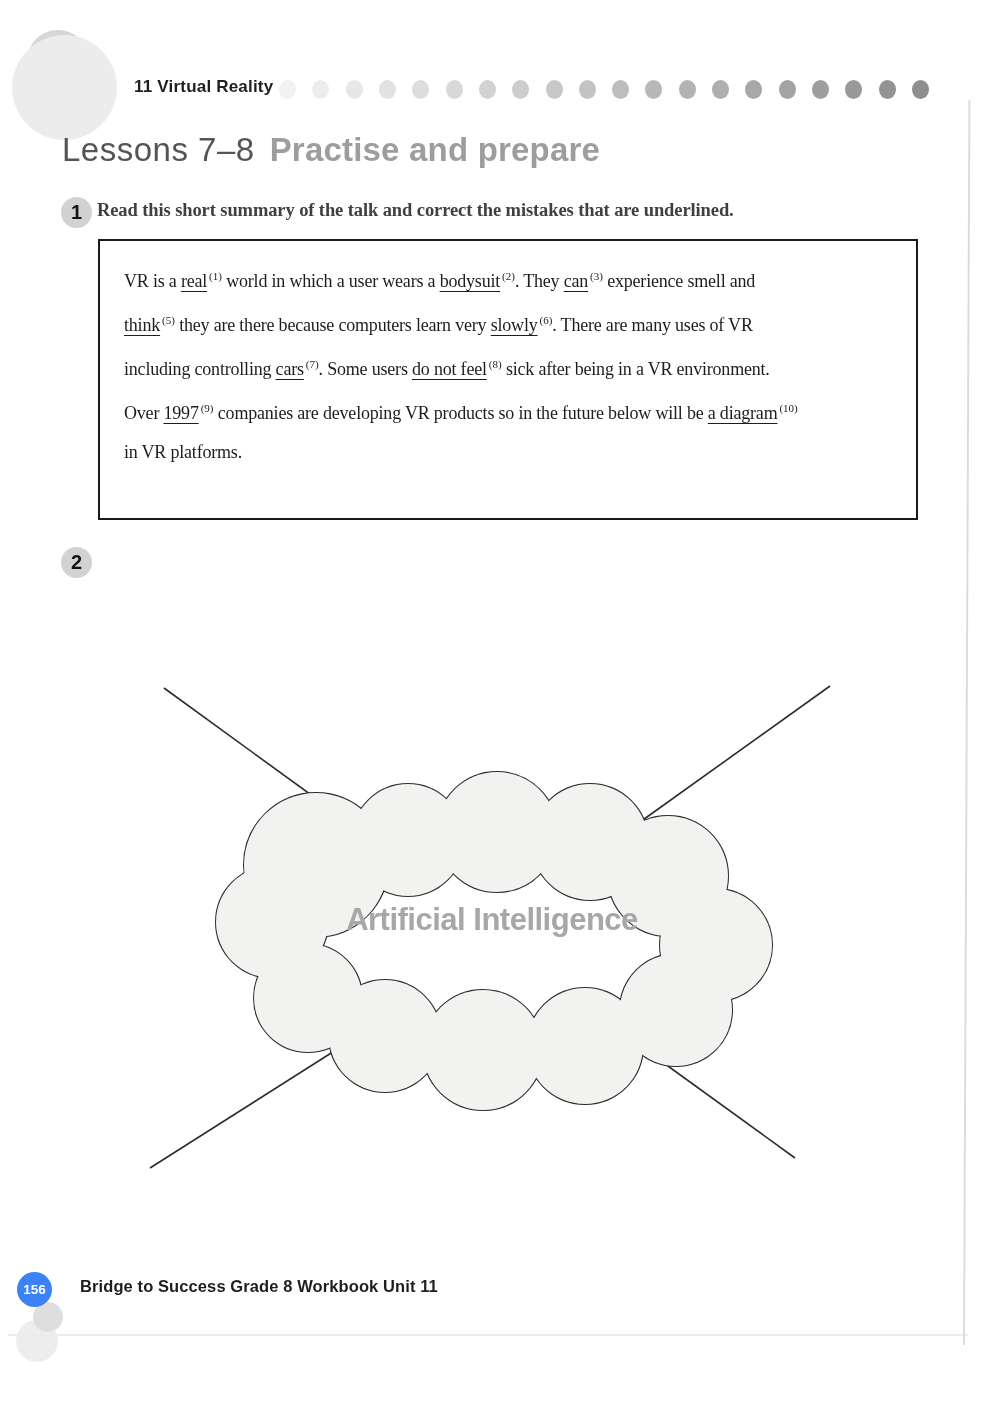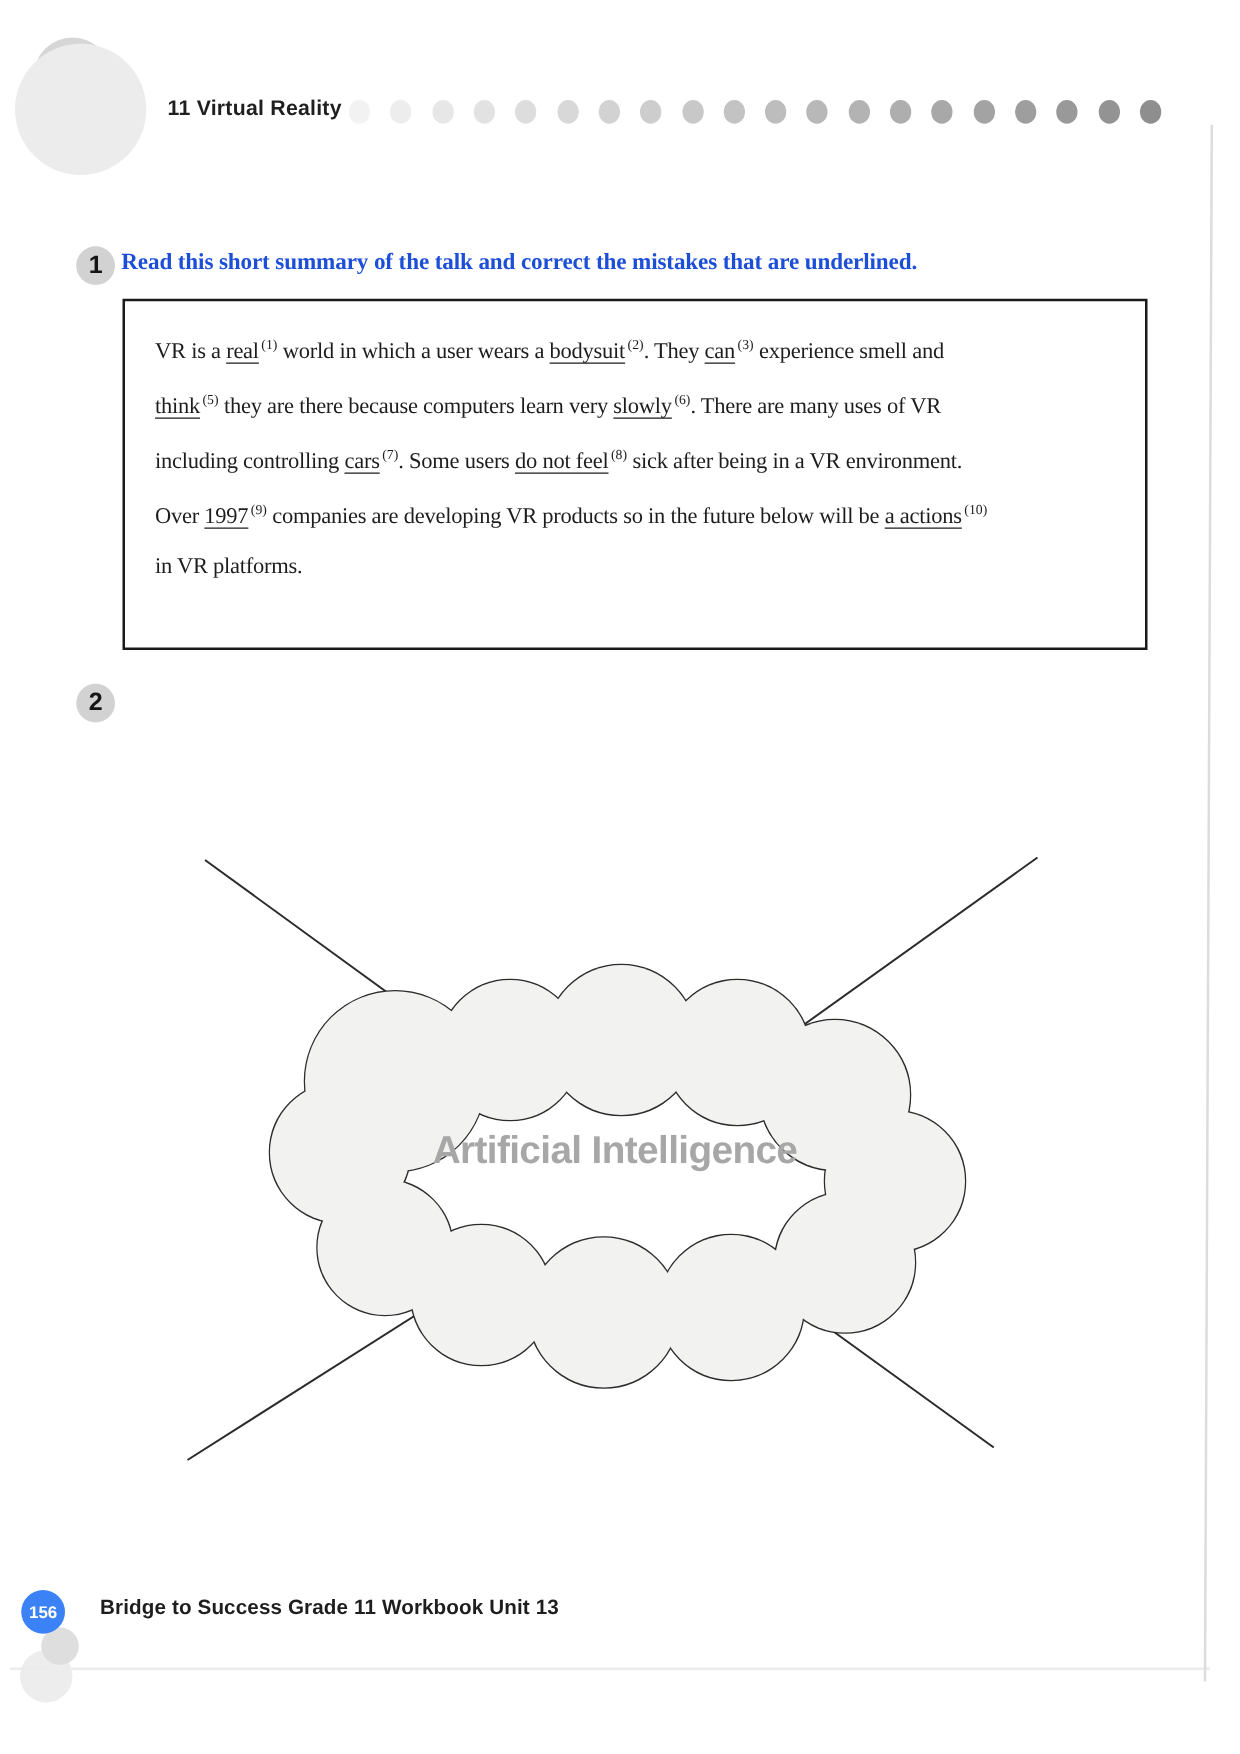--- a/index.html
+++ b/index.html
@@ -22,21 +22,21 @@
   .lessons-label { font-size:33px; font-weight:300; color:#545454; letter-spacing:0.5px; }
   .lessons-title { font-size:33px; font-weight:bold; color:#9d9d9d; letter-spacing:0.2px; }
 
   
   .badge { position:absolute; width:31px; height:31px; border-radius:50%; background:#d2d2d2;
            display:flex; align-items:center; justify-content:center;
            font-weight:bold; font-size:20px; color:#141414; }
   .badge-1 { left:61px; top:197px; }
   .badge-2 { left:61px; top:547px; }
 
-  .serif-bold { font-family:"Liberation Serif", serif; font-weight:bold; color:#1d4ed8; }
+  .serif-bold { font-family:"Liberation Serif", serif; font-weight:bold; color:#404040; }
   .ex1-instruction { position:absolute; left:97px; top:200px; font-size:18.5px; white-space:nowrap; letter-spacing:-0.1px; }
   .ex2-instruction { position:absolute; left:97px; top:549px; font-size:19px; line-height:29px; }
 
   
   .summary-box {
     position:absolute; left:98px; top:239px; width:820px; height:281px;
     border:2px solid #1a1a1a; background:#fff;
     padding:13px 10px 0 24px;
   }
   .box-line {
@@ -93,31 +93,35 @@
       <span class="dot" style="background: rgb(179, 179, 179);"></span>
       <span class="dot" style="background: rgb(174, 174, 174);"></span>
       <span class="dot" style="background: rgb(168, 168, 168);"></span>
       <span class="dot" style="background: rgb(163, 163, 163);"></span>
       <span class="dot" style="background: rgb(158, 158, 158);"></span>
       <span class="dot" style="background: rgb(153, 153, 153);"></span>
       <span class="dot" style="background: rgb(147, 147, 147);"></span>
       <span class="dot" style="background: rgb(142, 142, 142);"></span>
     </div>
 
+  <div class="title-row">
+    <span class="lessons-label">Lessons 7–8</span>
+    <span class="lessons-title">Practise and prepare</span>
+  </div>
 
   <div class="badge badge-1">
     <span>1</span>
   </div>
   <div class="ex1-instruction serif-bold">Read this short summary of the talk and correct the mistakes that are underlined.</div>
 
   <div class="summary-box" id="summary-box">
       <div class="box-line"><span>VR is a </span><span class="u">real</span><span class="sup">(1)</span><span> world in which a user wears a </span><span class="u">bodysuit</span><span class="sup">(2)</span><span>. They </span><span class="u">can</span><span class="sup">(3)</span><span> experience smell and</span></div>
       <div class="box-line"><span class="u">think</span><span class="sup">(5)</span><span> they are there because computers learn very </span><span class="u">slowly</span><span class="sup">(6)</span><span>. There are many uses of VR</span></div>
       <div class="box-line"><span>including controlling </span><span class="u">cars</span><span class="sup">(7)</span><span>. Some users </span><span class="u">do not feel</span><span class="sup">(8)</span><span> sick after being in a VR environment.</span></div>
-      <div class="box-line"><span>Over </span><span class="u">1997</span><span class="sup">(9)</span><span> companies are developing VR products so in the future below will be </span><span class="u">a actions</span><span class="sup">(10)</span></div>
+      <div class="box-line"><span>Over </span><span class="u">1997</span><span class="sup">(9)</span><span> companies are developing VR products so in the future below will be </span><span class="u">a diagram</span><span class="sup">(10)</span></div>
       <div class="box-line"><span>in VR platforms.</span></div>
     </div>
 
   <div class="badge badge-2">
     <span>2</span>
   </div>
 
   <svg class="diagram-svg" width="992" height="560" viewBox="0 0 992 560">
     <defs>
       <g id="cloudShape">
@@ -145,17 +149,17 @@
     <use href="#cloudShape" class="cloud-fill"></use>
 
     <text class="cloud-label" x="492" y="280" text-anchor="middle">Artificial Intelligence</text>
   </svg>
 
   <div class="circ footer-circ-b"></div>
   <div class="circ footer-circ-a"></div>
   <div class="footer-badge">
     <span>156</span>
   </div>
-  <div class="footer-text">Bridge to Success Grade 11 Workbook Unit 13</div>
+  <div class="footer-text">Bridge to Success Grade 8 Workbook Unit 11</div>
 
   <div class="scan-hline"></div>
   <div class="scan-vline"></div>
 </div>
 
 </body></html>

